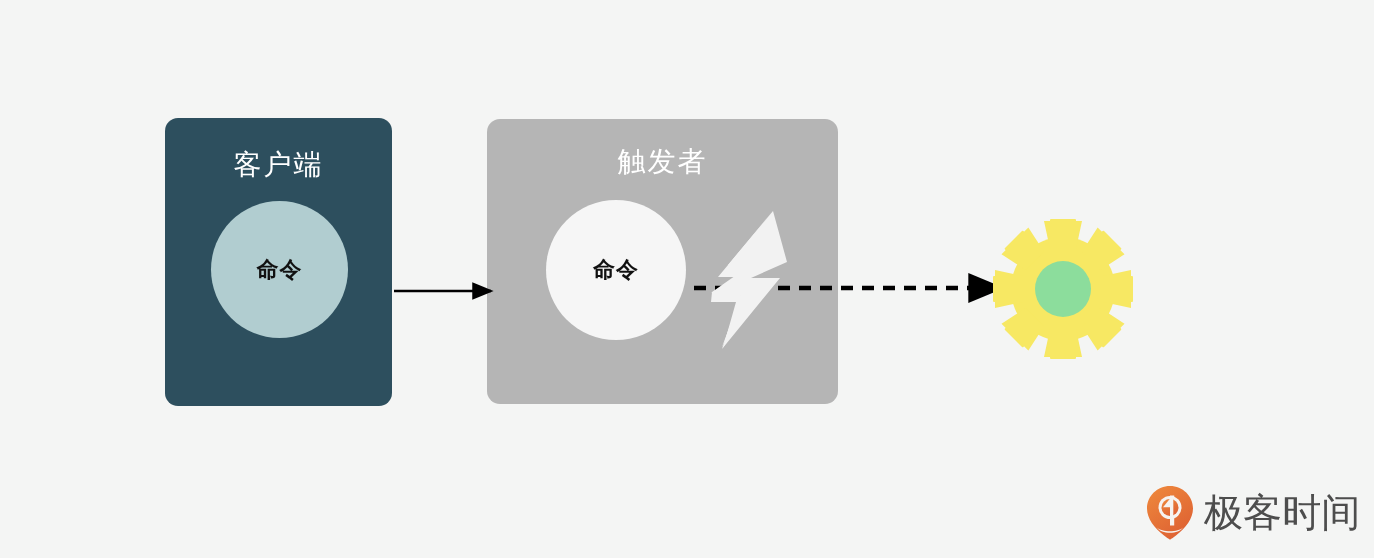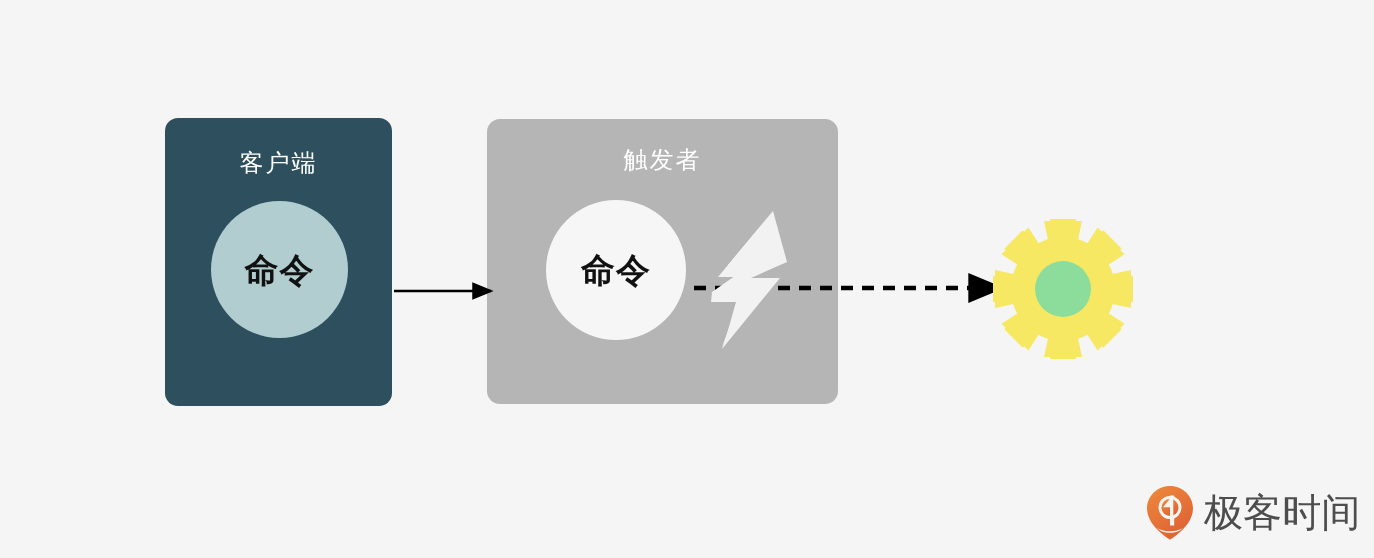--- a/index.html
+++ b/index.html
@@ -42,21 +42,21 @@
     left: 932px;  top: 120px;
     width: 263px; height: 284px;
     background: #8cdd9c;
   }
 
   .node-title {
     position: absolute;
     left: 0; right: 0;
     text-align: center;
     color: #ffffff;
-    font-size: 24px;
+    font-size: 28px;
     font-weight: 400;
     letter-spacing: 2px;
     line-height: 1;
     white-space: nowrap;
   }
   #box-client .node-title  { top: 33px; }
   #box-trigger .node-title { top: 29px; }
   #box-target .node-title  { top: 28px; }
 
   
@@ -72,21 +72,21 @@
     width: 137px; height: 137px;
     background: #b1cdd0;
   }
   #circle-trigger {
     left: 59px; top: 81px;
     width: 140px; height: 140px;
     background: #f6f6f6;
   }
   .cmd-label {
     color: #111111;
-    font-size: 34px;
+    font-size: 22px;
     font-weight: 700;
     letter-spacing: 1px;
     line-height: 1;
     white-space: nowrap;
   }
 
   
   .overlay-svg {
     position: absolute;
     left: 0; top: 0;

